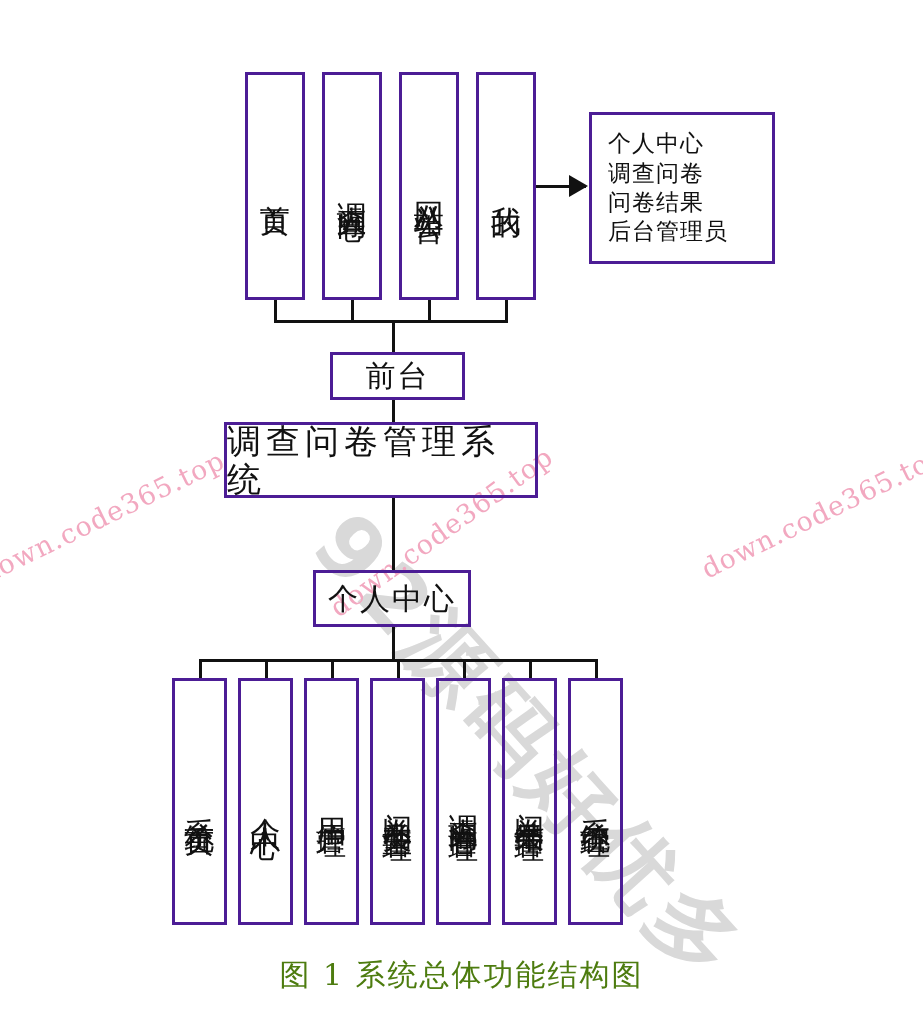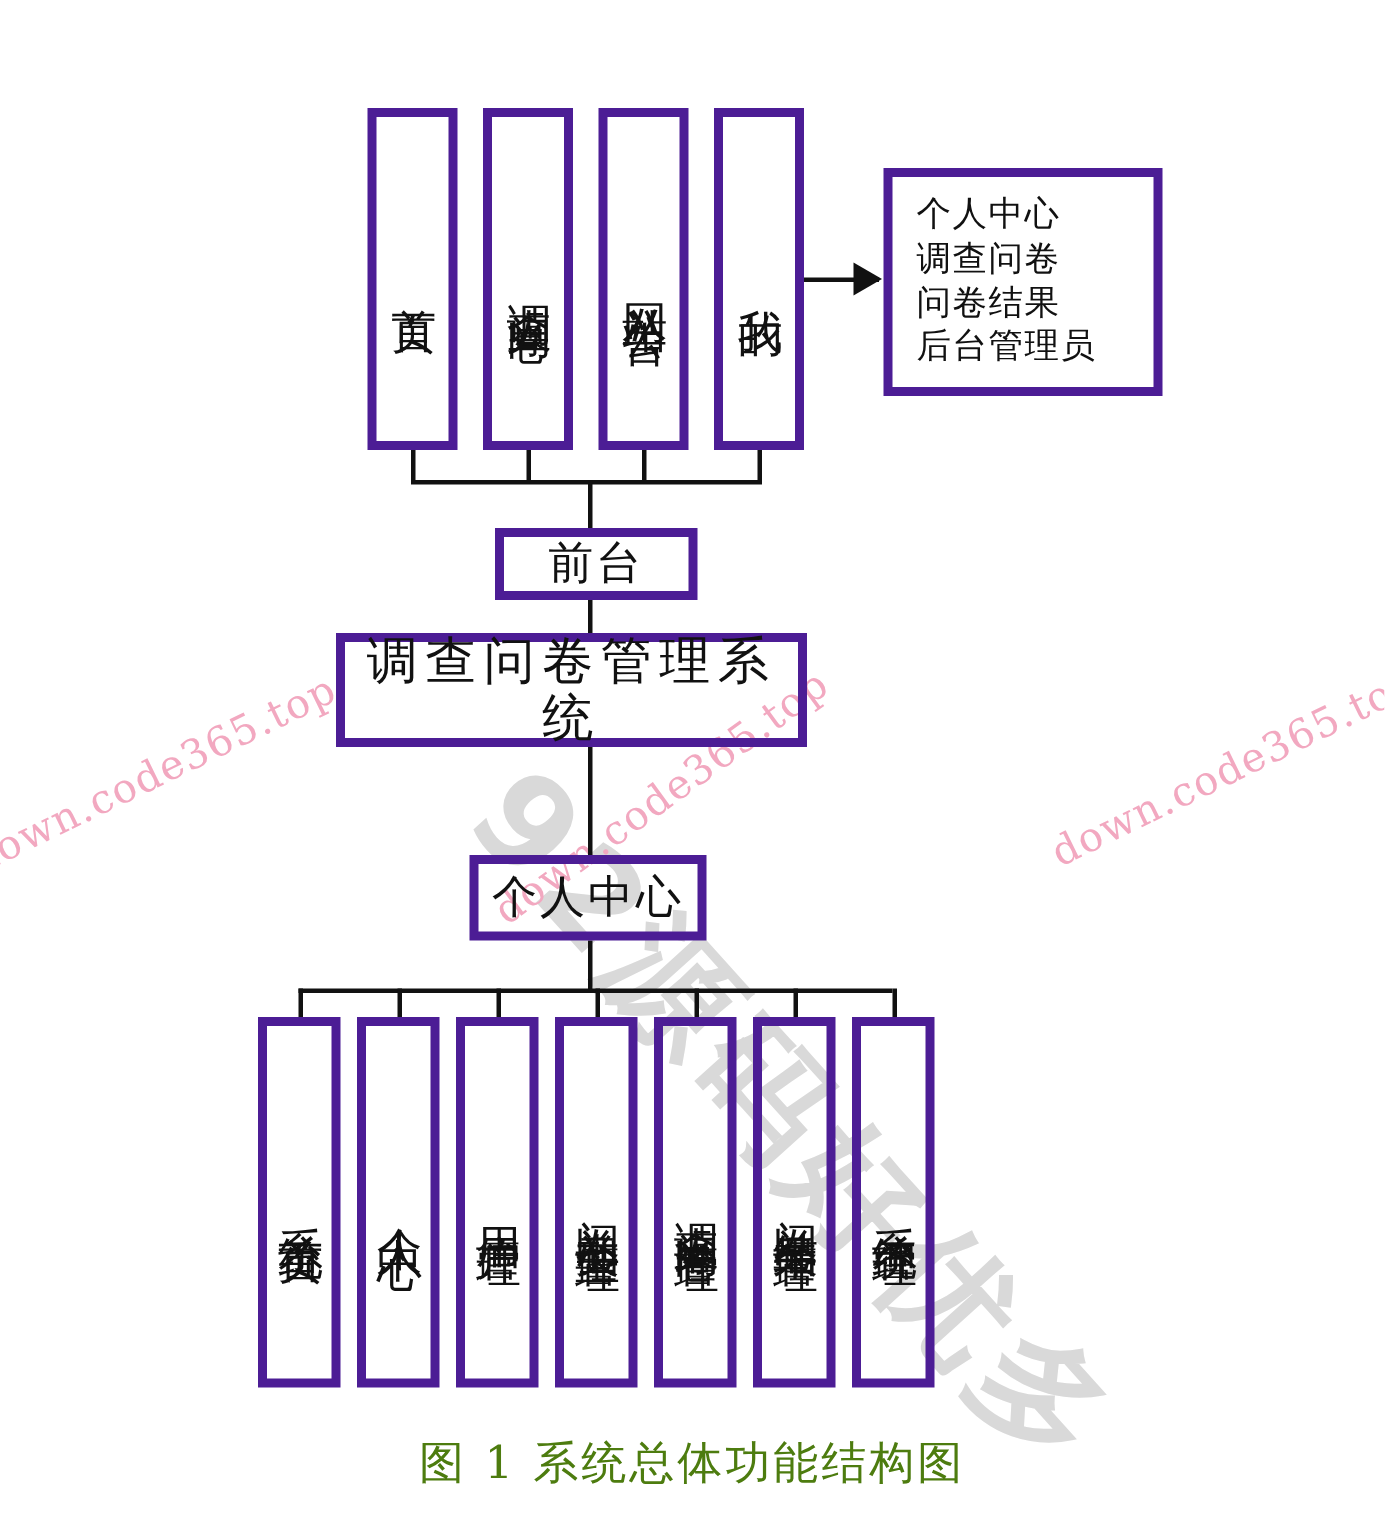--- a/index.html
+++ b/index.html
@@ -44,32 +44,32 @@
     font-size: 86px;
     letter-spacing: 6px;
     white-space: nowrap;
     transform-origin: left center;
   }
 
   
   .node {
     position: absolute;
     box-sizing: border-box;
-    border: 6px solid #4c1d95;
+    border: 3px solid #4c1d95;
     background: transparent;
     display: flex;
     align-items: center;
     justify-content: center;
     z-index: 10;
   }
   .node .label {
     font-family: "DejaVu Serif", "Liberation Serif", serif;
     color: #111111;
     line-height: 1.12;
-    text-align: center;
+    text-align: left;
   }
   
   .node.vertical .label {
     writing-mode: vertical-rl;
     text-orientation: upright;
     letter-spacing: 4px;
     font-size: 30px;
   }
   .node.horizontal .label {
     font-size: 30px;

